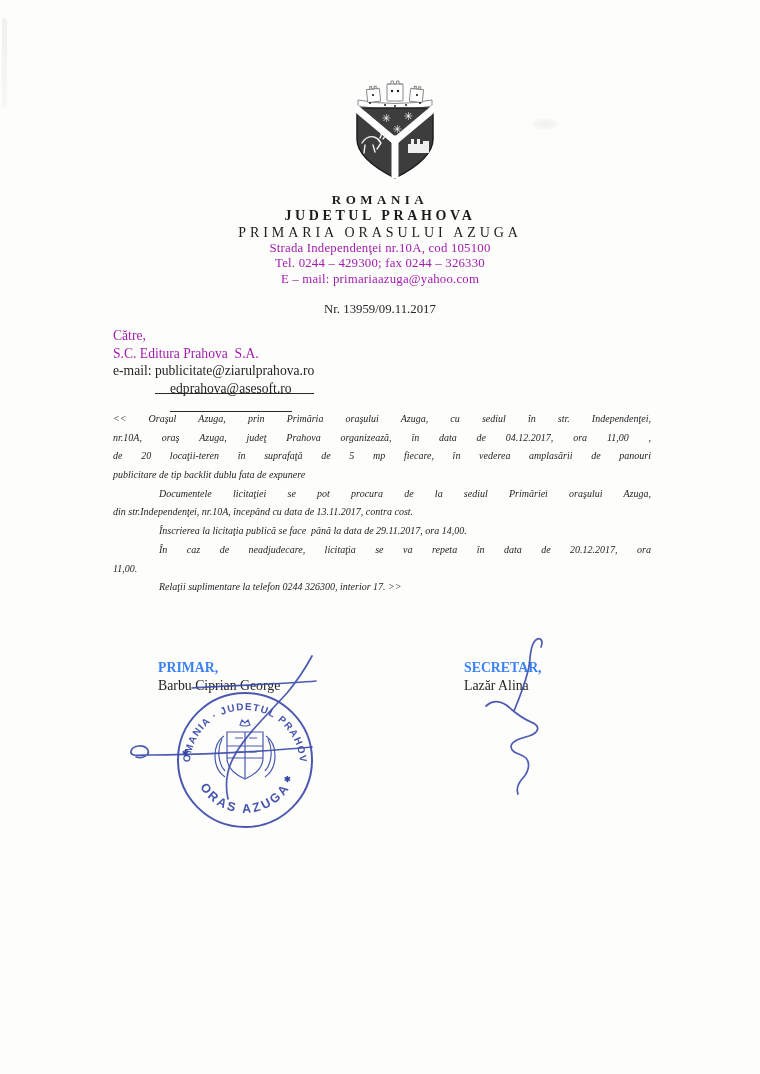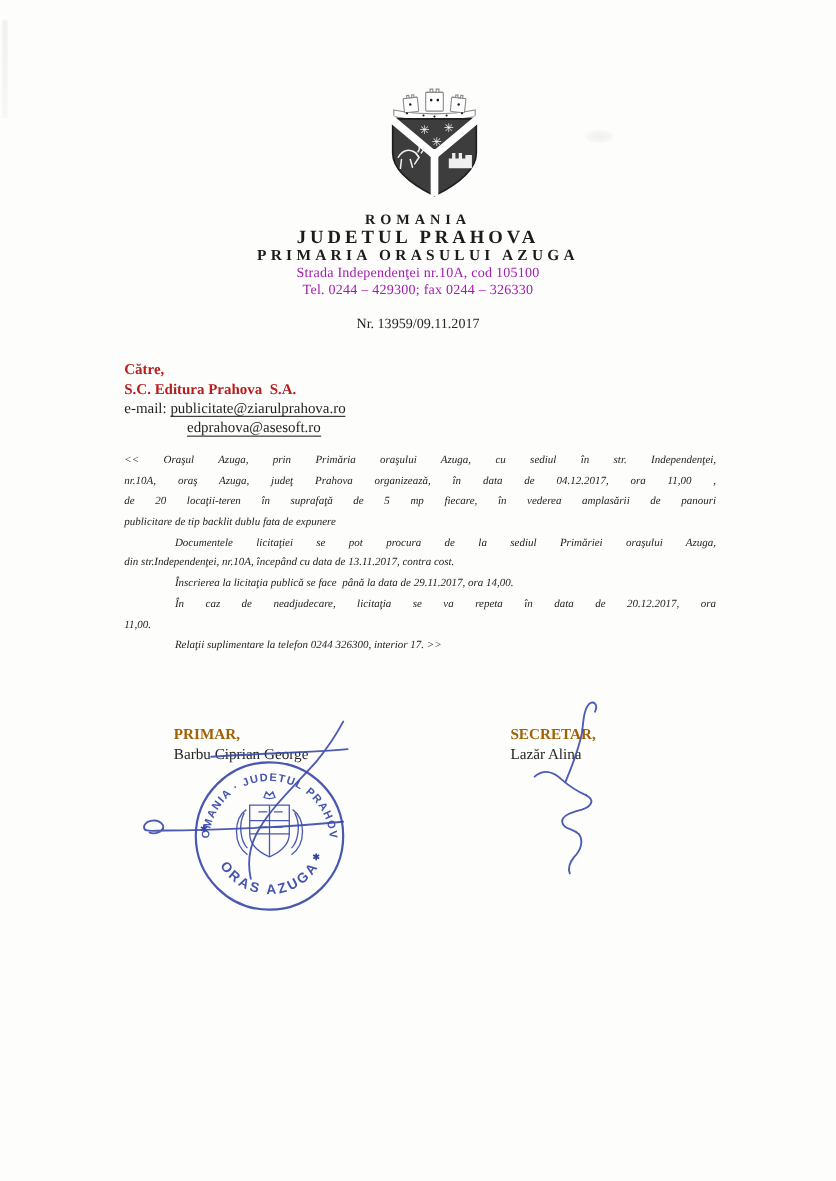--- a/index.html
+++ b/index.html
@@ -22,42 +22,42 @@
     position: absolute; width: 26px; height: 12px; border-radius: 50%;
     background: radial-gradient(rgba(120,120,120,0.10), rgba(120,120,120,0));
   }
   
   .emblem { position: absolute; left: 340px; top: 79px; }
   .letterhead {
     position: absolute; left: 0; top: 192px; width: 760px;
     text-align: center; color: #1c1c1c;
   }
   .lh-bold1 { font-weight: bold; font-size: 13px; letter-spacing: 4.5px; line-height: 16px; }
-  .lh-bold2 { font-weight: bold; font-size: 17px; letter-spacing: 3.6px; line-height: 16px; }
-  .lh-bold3 { font-weight: bold; font-size: 14px; letter-spacing: 3.9px; line-height: 17px; }
+  .lh-bold2 { font-weight: bold; font-size: 14px; letter-spacing: 3.6px; line-height: 16px; }
+  .lh-bold3 { font-weight: normal; font-size: 14px; letter-spacing: 3.9px; line-height: 17px; }
   .lh-addr  { font-size: 12.8px; letter-spacing: 0.2px; line-height: 15.4px; color: #a21caf; }
   .lh-nr    { font-size: 12.8px; line-height: 15.4px; margin-top: 15px; color: #262626; }
   
   .recipient { position: absolute; left: 113px; top: 327px; font-size: 13.6px; line-height: 17.6px; }
-  .recipient .bold { font-weight: bold; color: #b91c1c; }
-  .underlined { border-bottom: 1px solid #2a2a2a; padding-bottom: 0; }
+  .recipient .bold { font-weight: normal; color: #a21caf; }
+  .underlined { border-bottom: 1px solid #2a2a2a; padding-bottom: 15px; }
   .email2 { margin-left: 57px; margin-top: 12px; }
   .pre { white-space: pre-wrap; }
   
   .body-text {
     position: absolute; left: 113px; top: 410px; width: 538px;
     font-style: italic; font-size: 10px; color: #242424;
   }
   .bline { height: 18.7px; line-height: 18.7px; white-space: pre-wrap; overflow: visible; }
   .just  { text-align: justify; text-align-last: justify; }
   .ind   { text-indent: 46px; }
   
   .sig-left  { position: absolute; left: 158px; top: 659px; font-size: 13.8px; line-height: 17.6px; }
   .sig-right { position: absolute; left: 464px; top: 659px; font-size: 13.8px; line-height: 17.6px; }
-  .sig-title { font-weight: bold; color: #a16207; }
+  .sig-title { font-weight: bold; color: #3b82f6; }
   .sig-name  { color: #252525; }
   
   .stamp   { position: absolute; left: 167px; top: 684px; }
   .pen-overlay { position: absolute; left: 0; top: 0; pointer-events: none; }
   .stamp text { font-family: "Liberation Sans", sans-serif; font-weight: bold; }
 </style>
 </head>
 <body>
 
 <div class="page">
@@ -111,20 +111,21 @@
 
     <path d="M68,74 v-9 h3 v-5 h3 v5 h3 v-5 h3 v5 h3 v-3 h6 v12 z" fill="#efefef"></path>
   </svg>
 
   <div class="letterhead">
     <div class="lh-bold1">ROMANIA</div>
     <div class="lh-bold2">JUDETUL PRAHOVA</div>
     <div class="lh-bold3">PRIMARIA ORASULUI AZUGA</div>
     <div class="lh-addr">Strada Independenţei nr.10A, cod 105100</div>
     <div class="lh-addr">Tel. 0244 – 429300; fax 0244 – 326330</div>
+    <div class="lh-addr">E – mail: primariaazuga@yahoo.com</div>
     <div class="lh-nr">Nr. 13959/09.11.2017</div>
   </div>
 
   <div class="recipient">
     <div class="bold">Către,</div>
     <div class="bold pre">S.C. Editura Prahova  S.A.</div>
     <div><span class="pre">e-mail: </span><span class="underlined">publicitate@ziarulprahova.ro</span></div>
     <div><span class="underlined email2">edprahova@asesoft.ro</span></div>
   </div>
 

